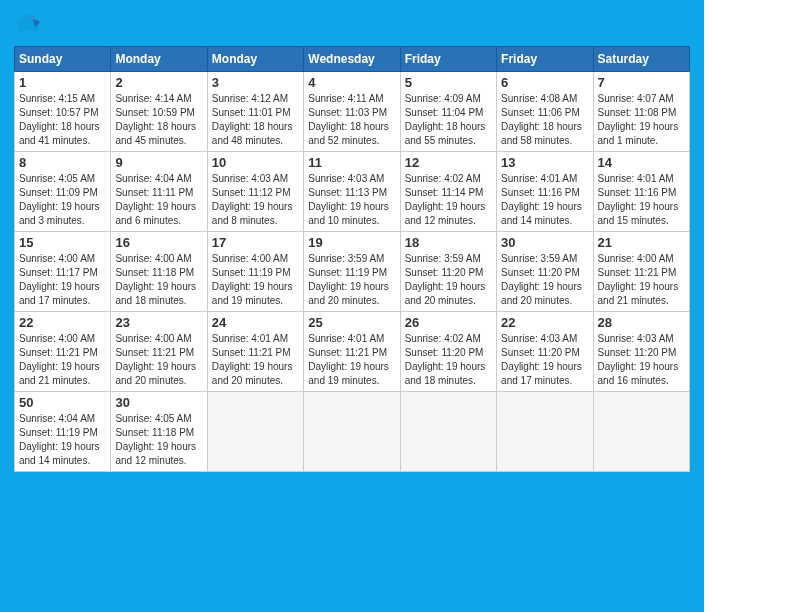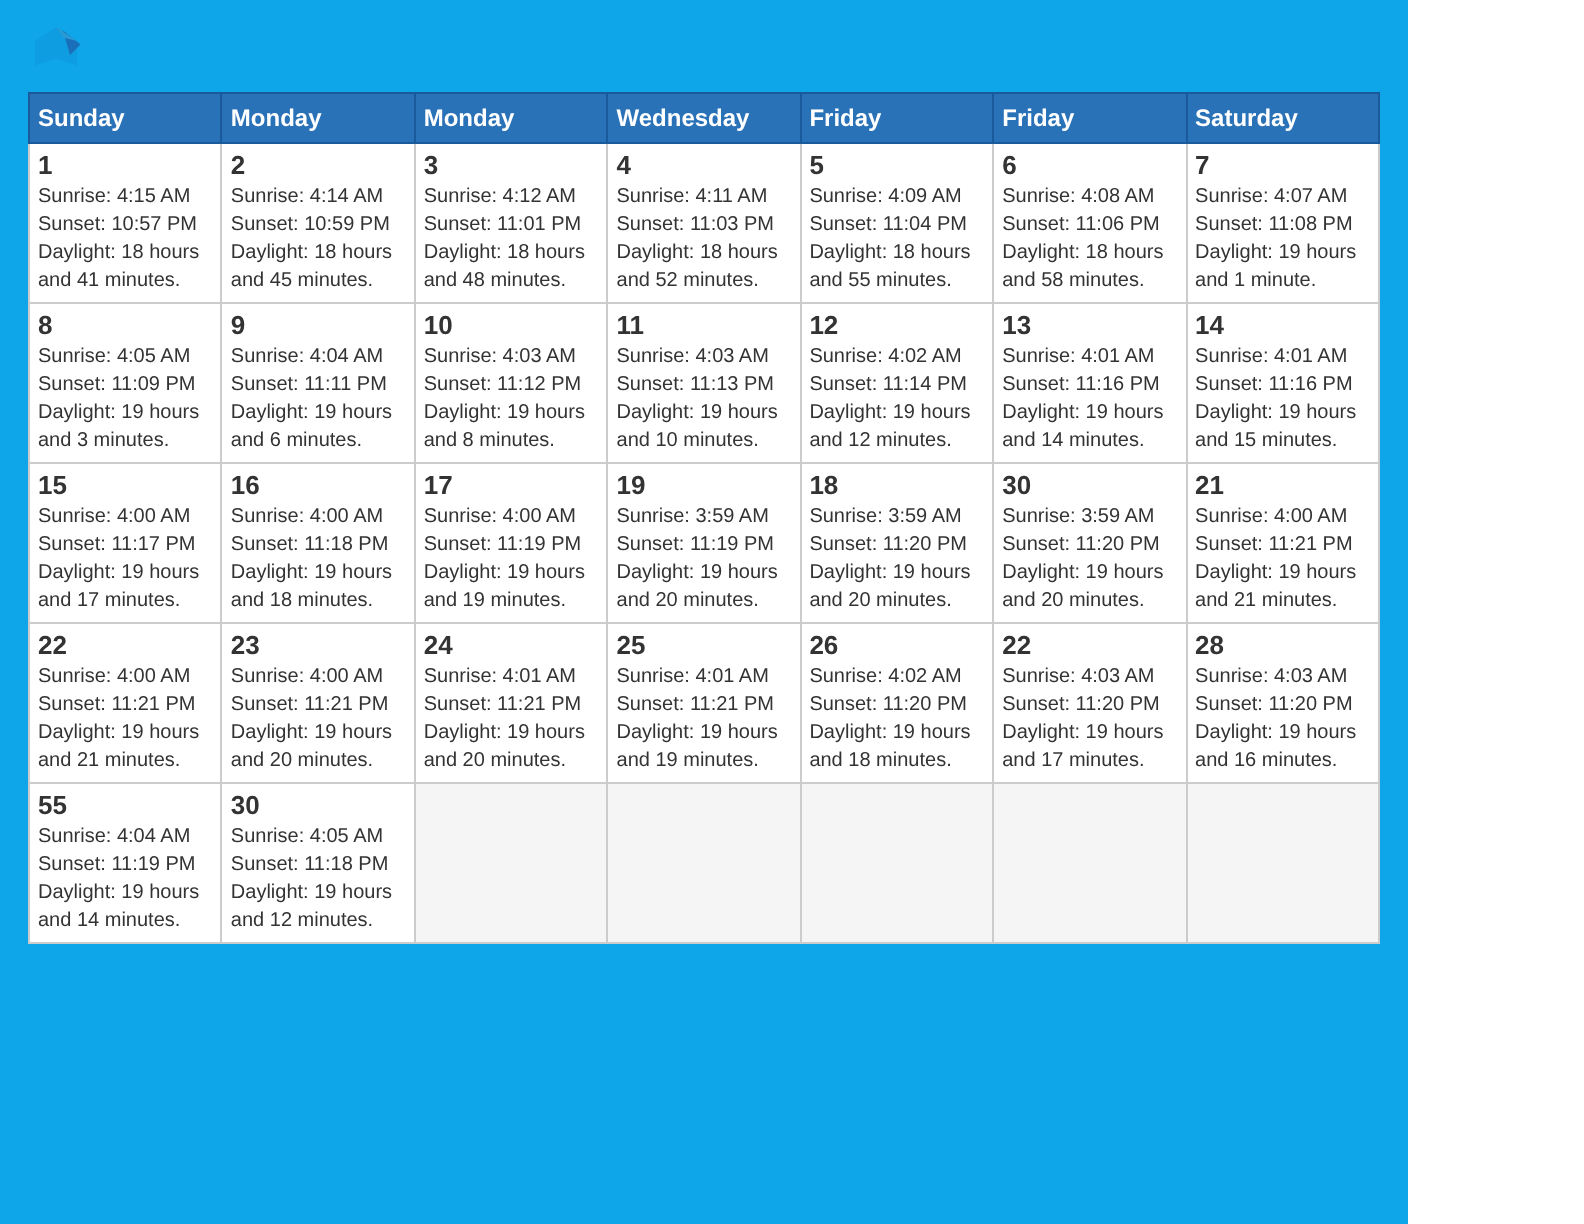--- a/index.html
+++ b/index.html
@@ -358,21 +358,21 @@
           <span class="day-num">28</span>
           <div class="day-info">
             Sunrise: 4:03 AM<br>
             Sunset: 11:20 PM<br>
             Daylight: 19 hours and 16 minutes.
           </div>
         </td>
         </tr>
         <tr class="last-row">
           <td>
-          <span class="day-num">55</span>
+          <span class="day-num">50</span>
           <div class="day-info">
             Sunrise: 4:04 AM<br>
             Sunset: 11:19 PM<br>
             Daylight: 19 hours and 14 minutes.
           </div>
         </td>
           <td>
           <span class="day-num">30</span>
           <div class="day-info">
             Sunrise: 4:05 AM<br>

